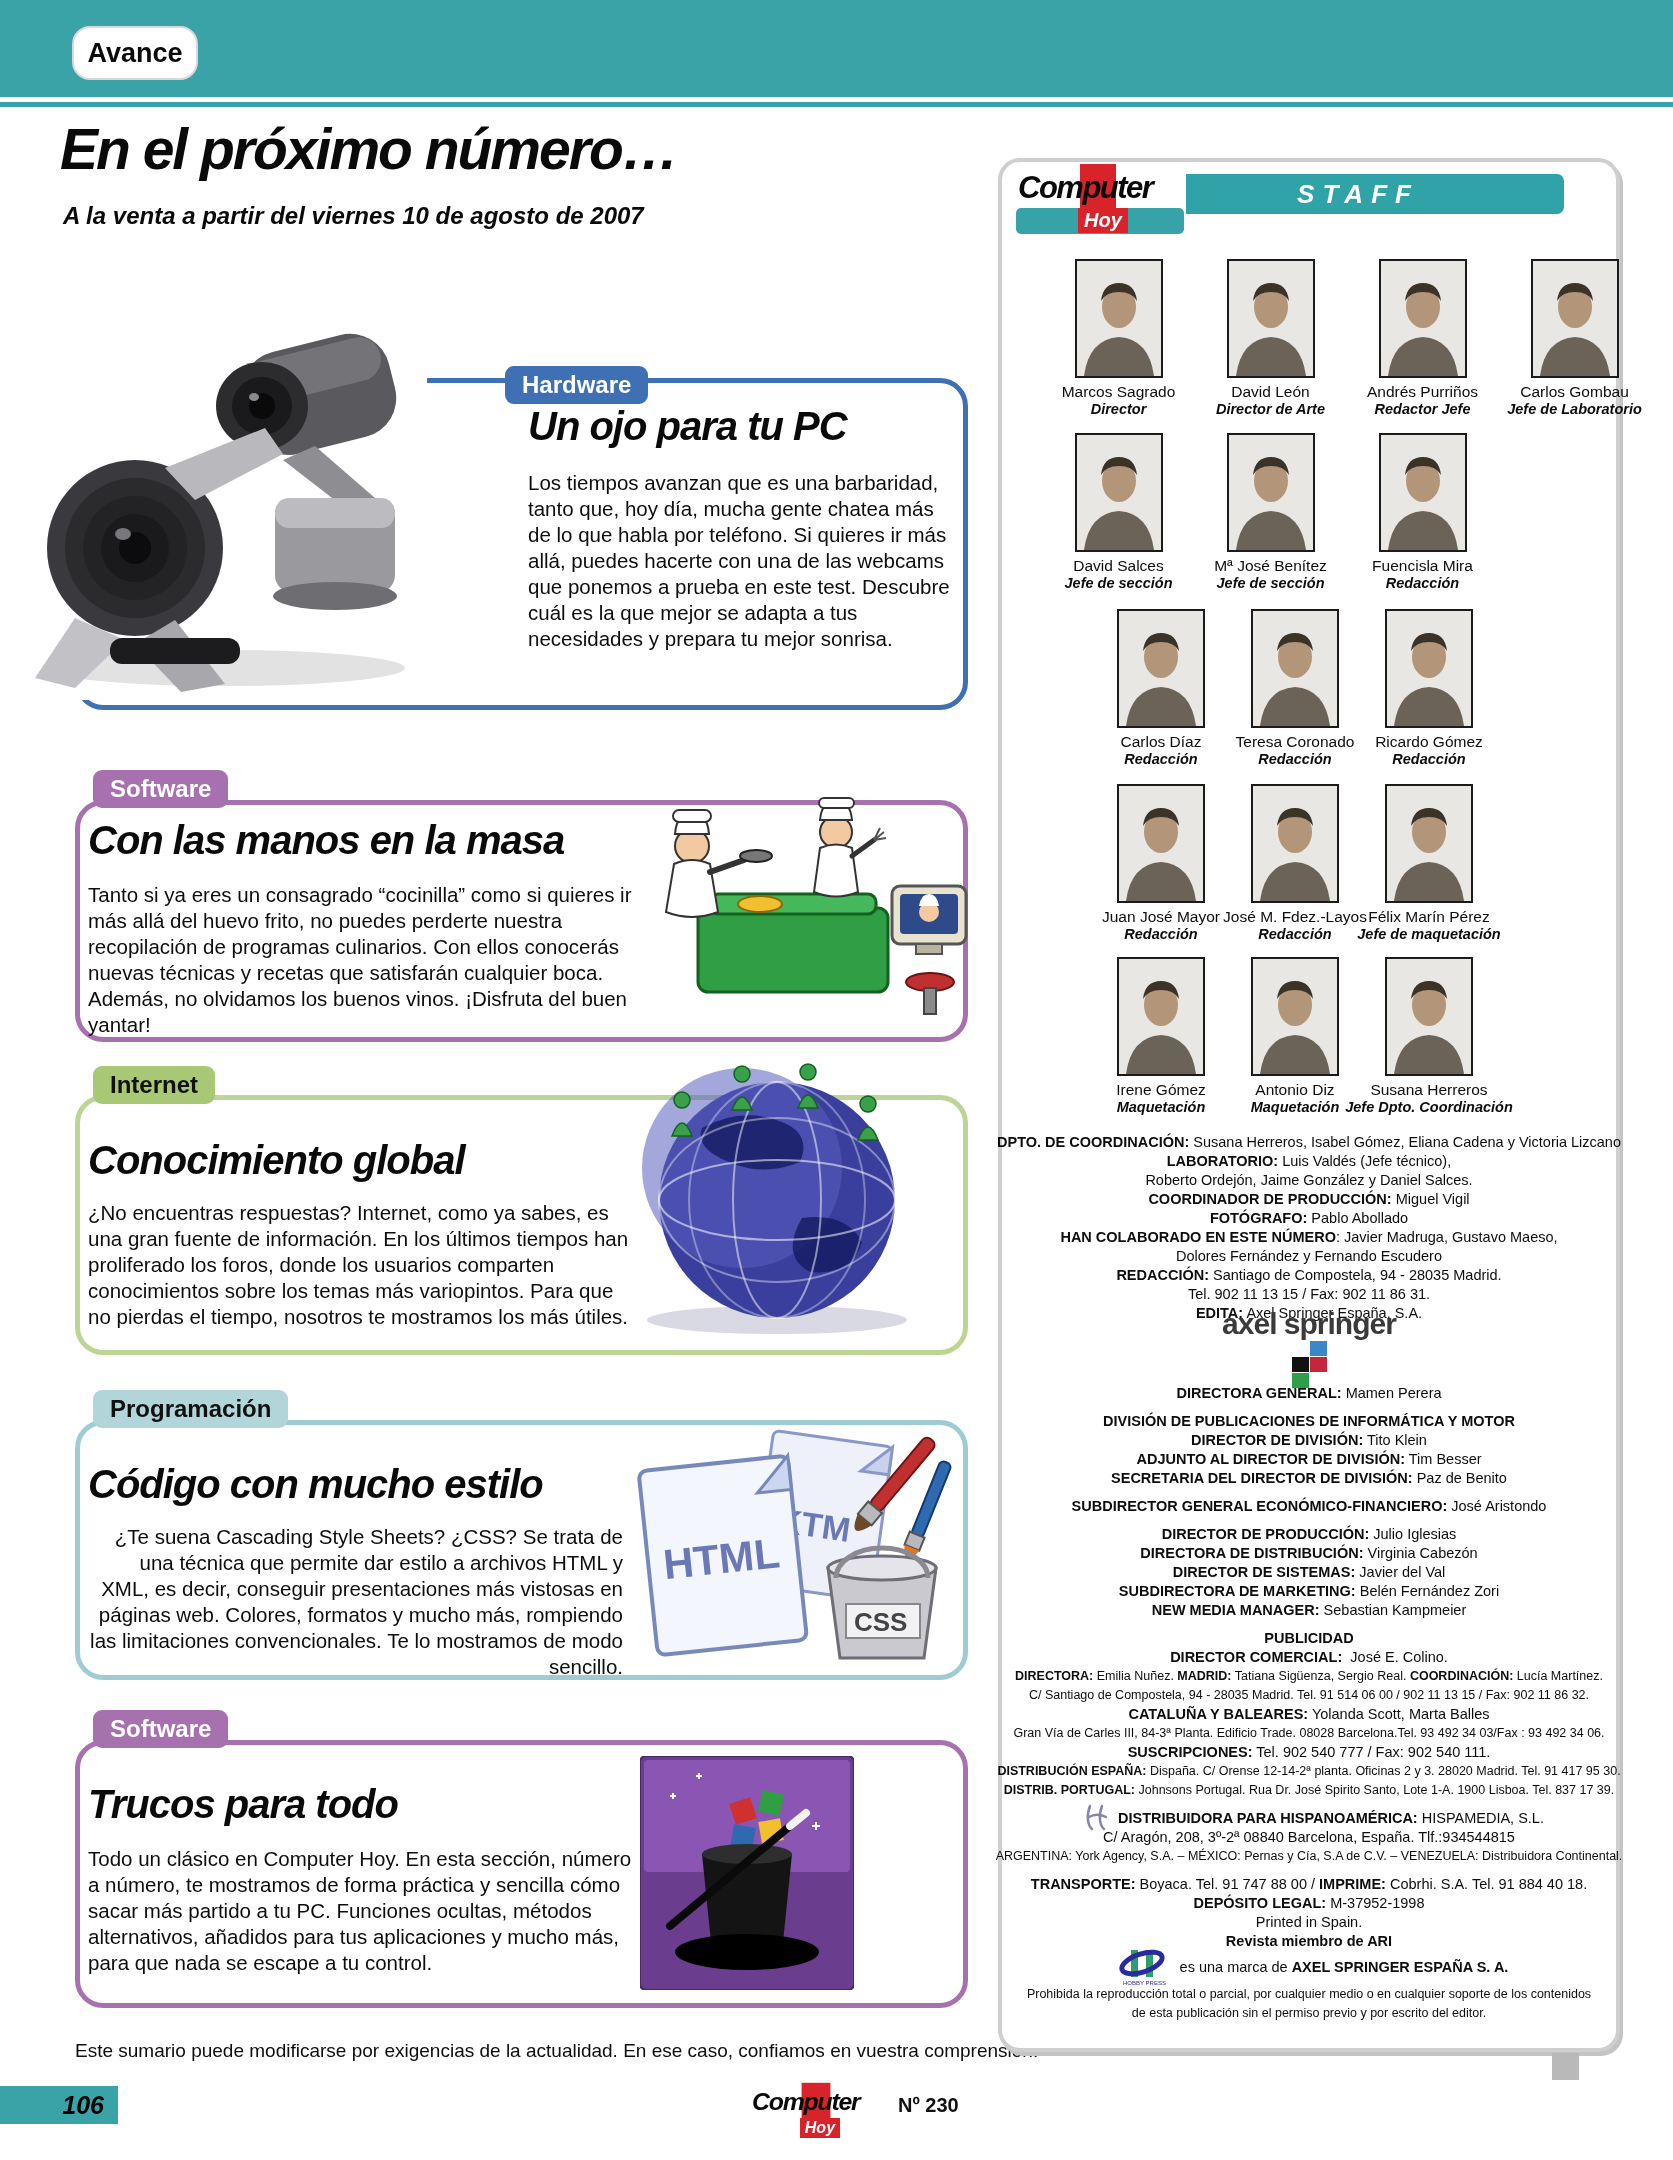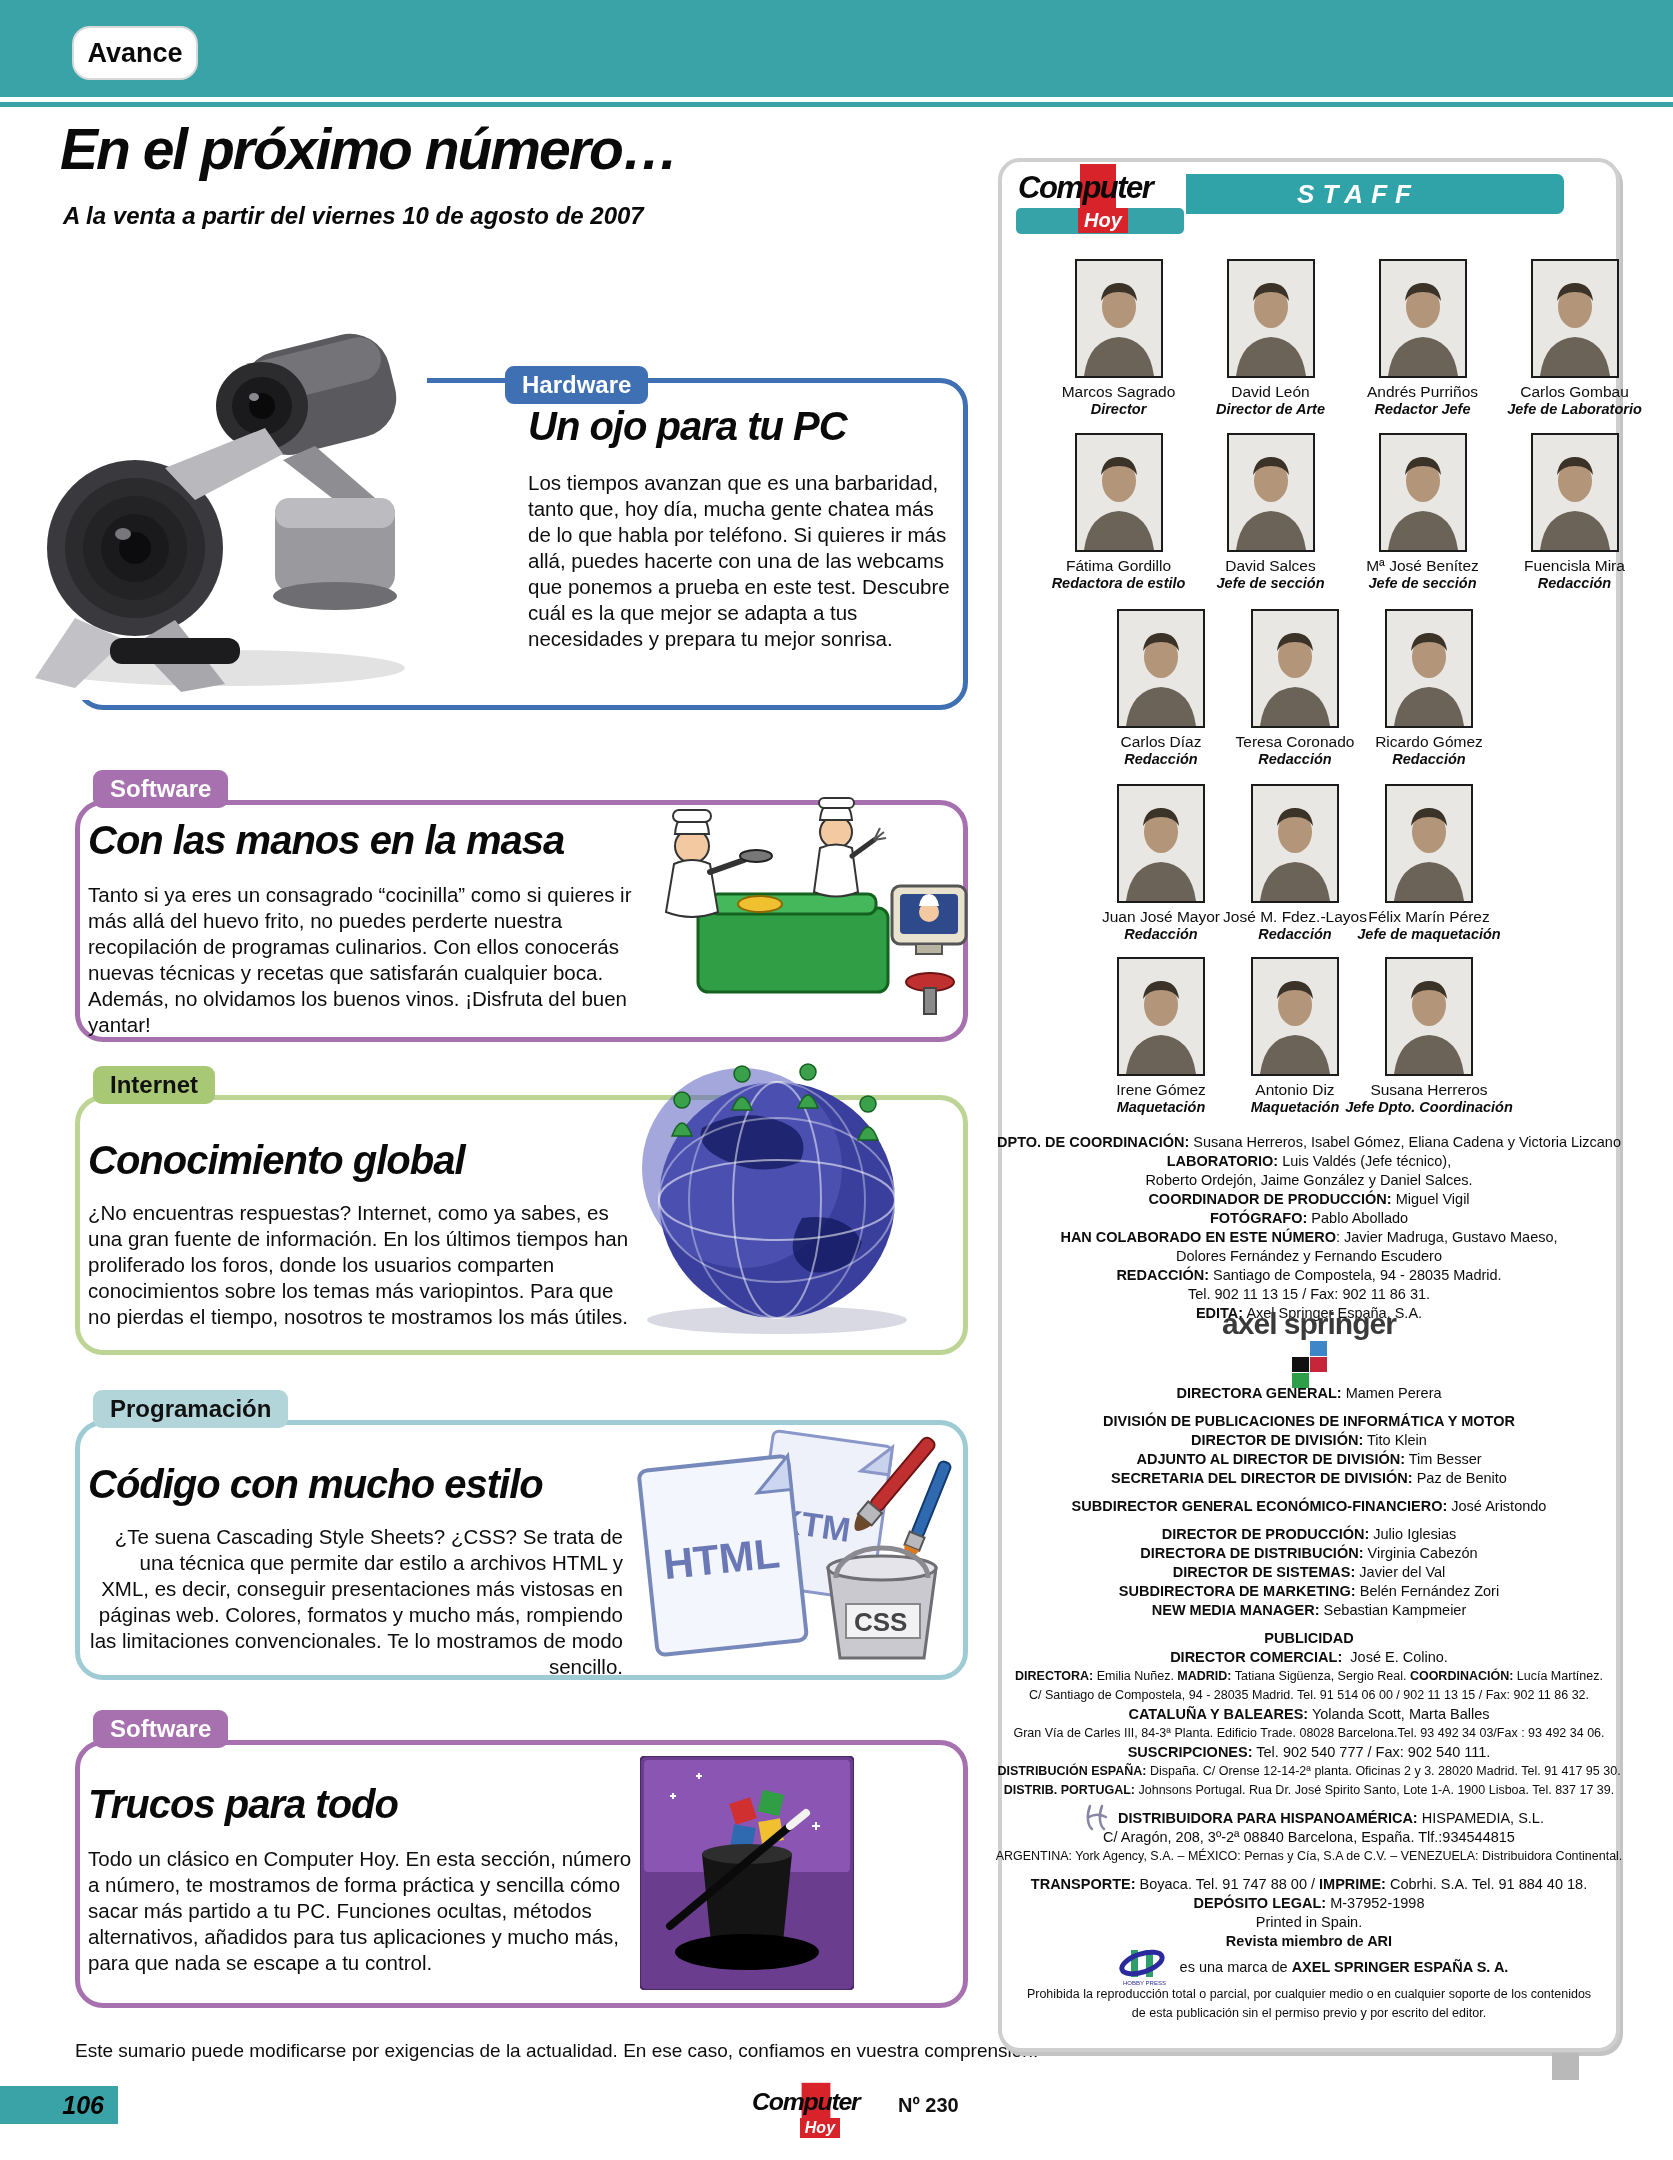--- a/index.html
+++ b/index.html
@@ -304,32 +304,20 @@
         <ellipse cx="42" cy="46" rx="17" ry="21" fill="#b39579"></ellipse>
         <path d="M24 40 q2 -18 18 -18 q16 0 18 18 q-5 -9 -18 -9 q-13 0 -18 9z" fill="#3c3328"></path>
         <path d="M7 115 q5 -37 35 -39 q30 2 35 39z" fill="#6b6258"></path>
       </svg>
     </div>
     <div class="mname">Carlos Gombau</div>
     <div class="mrole">Jefe de Laboratorio</div>
   </div>
 </div>
     <div class="staffrow cols4" style="top:271px;">
-  <div class="member">
-    <div class="photo">
-      <svg class="sil" viewBox="0 0 84 115">
-        <rect width="84" height="115" fill="#e9e7e3"></rect>
-        <ellipse cx="42" cy="46" rx="17" ry="21" fill="#b39579"></ellipse>
-        <path d="M24 40 q2 -18 18 -18 q16 0 18 18 q-5 -9 -18 -9 q-13 0 -18 9z" fill="#3c3328"></path>
-        <path d="M7 115 q5 -37 35 -39 q30 2 35 39z" fill="#6b6258"></path>
-      </svg>
-    </div>
-    <div class="mname">Fátima Gordillo</div>
-    <div class="mrole">Redactora de estilo</div>
-  </div>
 
   <div class="member">
     <div class="photo">
       <svg class="sil" viewBox="0 0 84 115">
         <rect width="84" height="115" fill="#e9e7e3"></rect>
         <ellipse cx="42" cy="46" rx="17" ry="21" fill="#b39579"></ellipse>
         <path d="M24 40 q2 -18 18 -18 q16 0 18 18 q-5 -9 -18 -9 q-13 0 -18 9z" fill="#3c3328"></path>
         <path d="M7 115 q5 -37 35 -39 q30 2 35 39z" fill="#6b6258"></path>
       </svg>
     </div>

